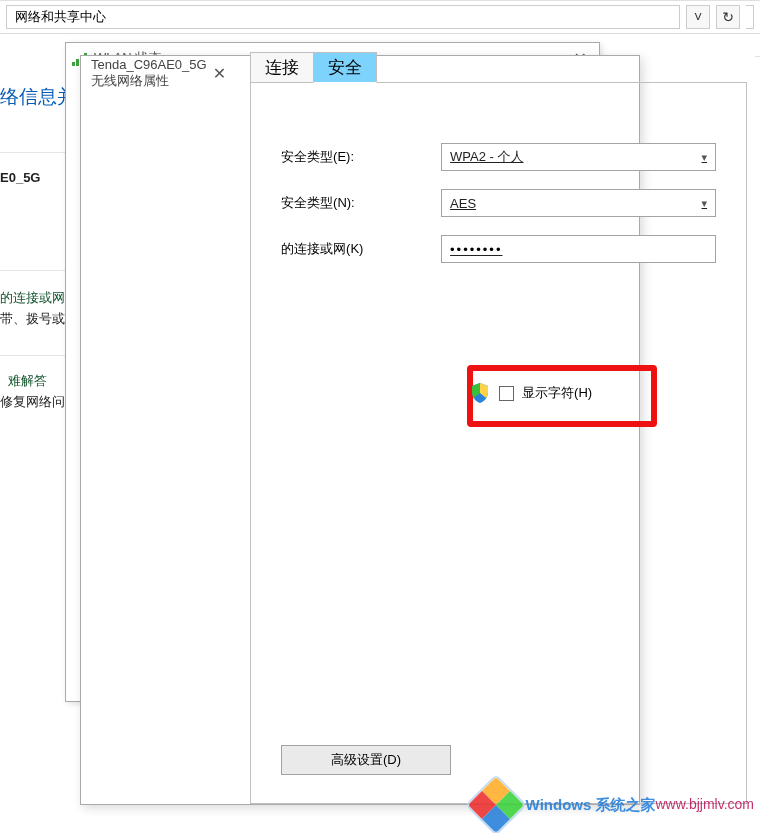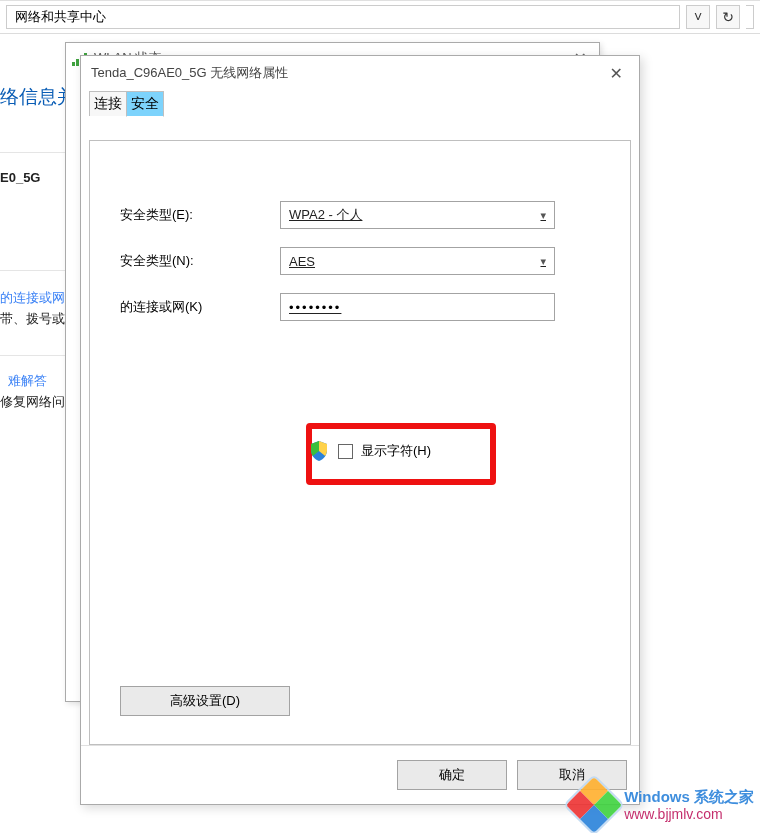--- a/index.html
+++ b/index.html
@@ -48,21 +48,21 @@
     .topbar .searchglimpse {
       width: 8px;
       border: 1px solid #ccc;
       border-left: none;
       height: 24px;
       margin-left: 6px;
     }
 
     
     .bg-frag { position: absolute; white-space: nowrap; }
-    .bg-link { color: #3b82f6; }
+    .bg-link { color: #14532d; }
     .bg-text { color: #222; }
     .bg-hdr { color: #0a5db5; font-size: 19px; }
 
     .hr { position: absolute; left: 0; height: 1px; background: #e5e5e5; }
 
     
     .wlan-status {
       position: absolute;
       left: 65px; top: 42px;
       width: 535px; height: 660px;
@@ -99,21 +99,21 @@
 
     
     .props {
       position: absolute;
       left: 80px; top: 55px;
       width: 560px; height: 750px;
       background: #fff;
       border: 1px solid #aaa;
       box-shadow: 3px 3px 10px rgba(0,0,0,0.15);
       display: flex;
-      flex-direction: column;
+      flex-direction: row;
     }
     .props .titlebar {
       height: 34px;
       display: flex;
       align-items: center;
       padding: 0 10px;
       color: #444;
     }
     .props .titlebar .closebtn {
       margin-left: auto;
@@ -130,38 +130,37 @@
     }
     .tabstrip {
       display: flex;
       align-items: flex-end;
       height: 26px;
       position: relative;
     }
     .tabstrip .tab {
       border: 1px solid #bfbfbf;
       border-bottom: none;
-      padding: 3px 4px;
+      padding: 3px 14px;
       background: #f7f7f7;
-      font-size: 14px;
+      font-size: 17px;
       margin-right: -1px;
       position: relative;
     }
     .tabstrip .tab.active {
       background: #7dd3fc;
       z-index: 2;
       border-bottom: 1px solid #fff;
       margin-bottom: -1px;
     }
     .tabpanel {
       border: 1px solid #bfbfbf;
       flex: 1;
       padding: 60px 30px 5px 30px;
       position: relative;
-      margin-top: 24px;
     }
 
     .field-row {
       display: flex;
       align-items: center;
       margin-bottom: 18px;
     }
     .field-row .lbl { width: 160px; }
     .field-row .ctrl { flex: 1; }
 
@@ -258,21 +257,21 @@
       display: grid;
       grid-template-columns: 1fr 1fr;
       grid-template-rows: 1fr 1fr;
       border-radius: 6px;
       overflow: hidden;
     }
     .wm-logo div:nth-child(1){background:#ffb02e;}
     .wm-logo div:nth-child(2){background:#3fd33f;}
     .wm-logo div:nth-child(3){background:#e33;}
     .wm-logo div:nth-child(4){background:#2a82da;}
-    .wm-text { display: flex; flex-direction: column; font-size: 15px; line-height:1.15;}
+    .wm-text { display: flex; flex-direction: row; font-size: 15px; line-height:1.15;}
     .wm-text .t1 { color: #2a82da; font-weight: 600; }
     .wm-text .t2 { color: #be185d; font-size: 14px; }
   </style>
 </head>
 <body>
 
 <div class="topbar">
   <div class="crumb">
     <span>网络和共享中心</span>
   </div>

